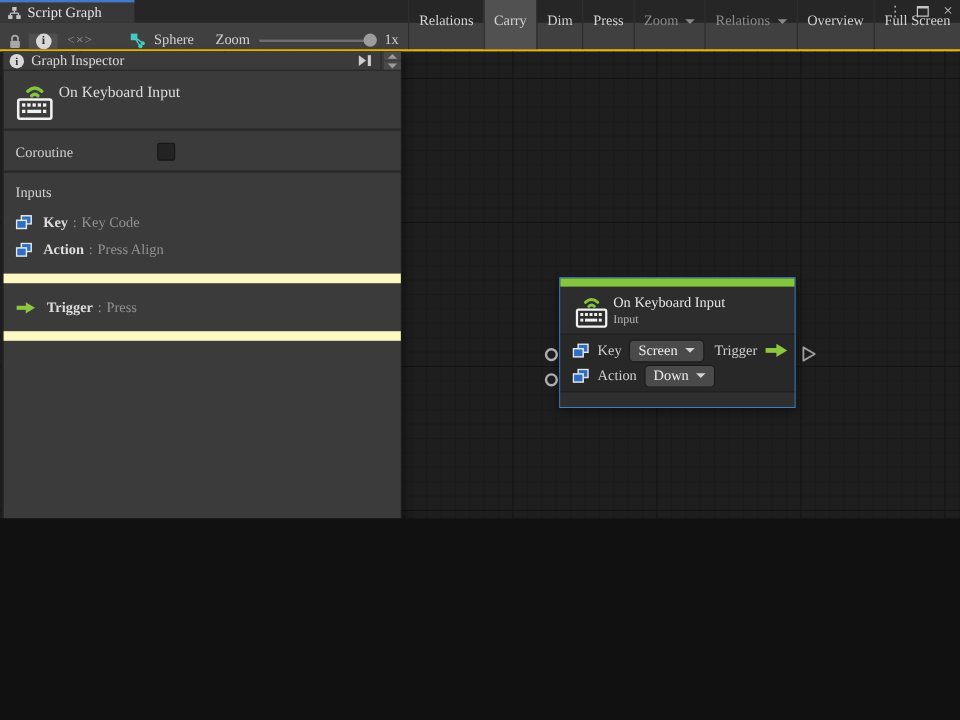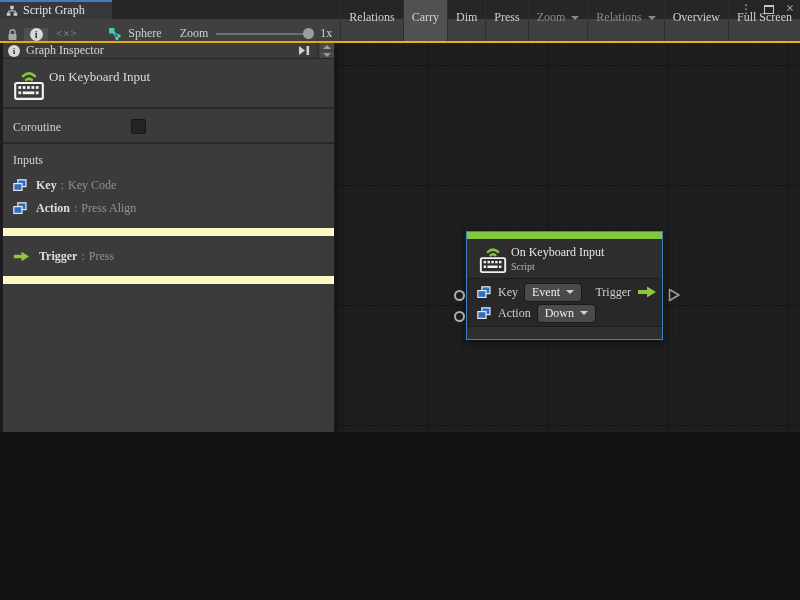--- a/index.html
+++ b/index.html
@@ -215,31 +215,31 @@
           <rect x="6" y="18" width="2.6" height="2.6" fill="#F2F2F2"></rect>
             <rect x="10.1" y="18" width="2.6" height="2.6" fill="#F2F2F2"></rect>
           <rect x="14.2" y="18" width="2.6" height="2.6" fill="#F2F2F2"></rect>
             <rect x="18.3" y="18" width="2.6" height="2.6" fill="#F2F2F2"></rect>
           <rect x="22.4" y="18" width="2.6" height="2.6" fill="#F2F2F2"></rect>
           <rect x="6" y="23" width="2.6" height="2.6" fill="#F2F2F2"></rect>
           <rect x="10.1" y="23" width="10.9" height="2.6" fill="#F2F2F2"></rect>
           <rect x="22.4" y="23" width="2.6" height="2.6" fill="#F2F2F2"></rect>
         </svg>
         <div class="node-title">On Keyboard Input</div>
-        <div class="node-subtitle">Script</div>
+        <div class="node-subtitle">Input</div>
       </div>
       <div class="node-body">
         <div class="port-row r1">
           <svg width="14" height="13" viewBox="0 0 14 13">
             <rect x="4.8" y="0.8" width="8.2" height="6.8" fill="#2D6FC4" stroke="#E8E8E8" stroke-width="1.2"></rect>
             <rect x="0.8" y="4.6" width="8.2" height="6.8" fill="#2D6FC4" stroke="#E8E8E8" stroke-width="1.2"></rect>
           </svg>
           <span class="port-label">Key</span>
           <span class="dropdown">
-            <span>Event</span>
+            <span>Screen</span>
             <span class="dd-caret"></span>
           </span>
           <span class="trigger-group">
             <span style="color:#CFCFCF;">Trigger</span>
             <svg width="20" height="12" viewBox="0 0 20 12">
               <rect x="1" y="4" width="10" height="4" fill="#8DC63F"></rect>
               <path d="M10 0.5 L19 6 L10 11.5 Z" fill="#8DC63F"></path>
             </svg>
           </span>
         </div>

